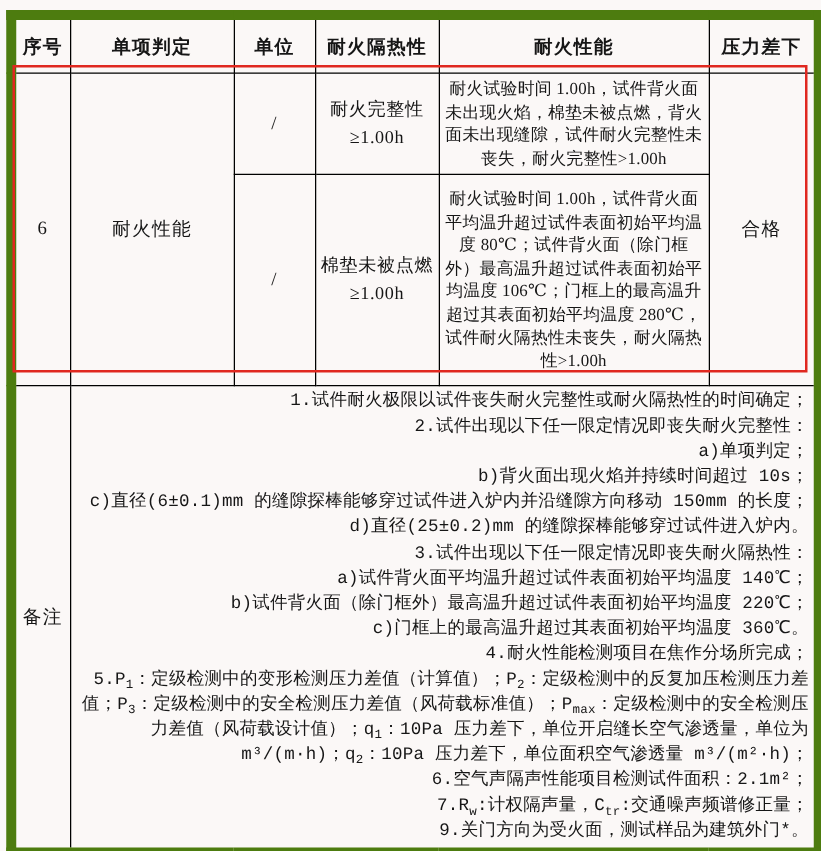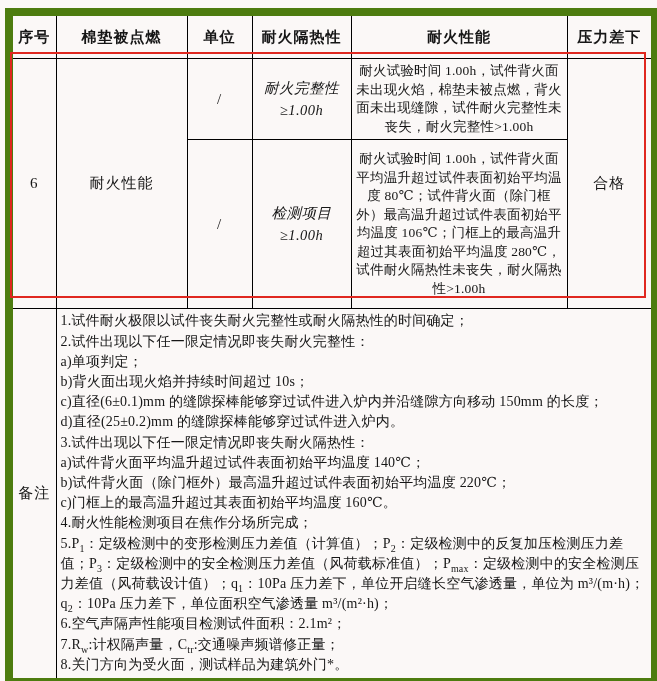--- a/index.html
+++ b/index.html
@@ -32,21 +32,20 @@
     font-size:15px;
     font-weight:bold;
     height:40px;
     letter-spacing:1px;
   }
   .cell-plain{font-size:15px;letter-spacing:1px;}
   .req{
     font-size:14.5px;
     line-height:22px;
     letter-spacing:0.5px;
-    font-style:italic;
   }
   .req span{display:block;}
   .result{
     font-size:13.5px;
     line-height:18.5px;
     text-align:center;
     padding:2px 5px;
     letter-spacing:0.2px;
   }
   .row-a{height:81px;}
@@ -54,21 +53,22 @@
   .row-notes{height:373px;}
   td.notes-cell{
     text-align:left;
     vertical-align:top;
     padding:3px 6px 3px 7px;
   }
   .note-line{
     font-size:14px;
     line-height:20.2px;
     letter-spacing:0.2px;
-    text-align:left;
+    text-align:right;
+    font-family:Liberation Mono, monospace;
   }
   .note-line sub{font-size:10px;line-height:0;}
   .highlight-box{
     position:absolute;
     left:10px;top:52px;
     width:632px;height:242px;
     border:2px solid #e02820;
     pointer-events:none;
     z-index:3;
   }
@@ -84,21 +84,21 @@
       <col style="width:131px">
       <col style="width:65px">
       <col style="width:99px">
       <col style="width:216px">
       <col style="width:88px">
     </colgroup>
 
     <tbody>
         <tr>
       <th class="hdr">序号</th>
-      <th class="hdr">棉垫被点燃</th>
+      <th class="hdr">单项判定</th>
       <th class="hdr">单位</th>
       <th class="hdr">耐火隔热性</th>
       <th class="hdr">耐火性能</th>
       <th class="hdr">压力差下</th>
     </tr>
 
     <tr class="row-a">
       <td class="cell-plain" rowspan="2">6</td>
       <td class="cell-plain" rowspan="2">耐火性能</td>
       <td class="cell-plain">/</td>
@@ -106,44 +106,44 @@
         <span>耐火完整性</span>
         <span>≥1.00h</span>
       </td>
       <td class="result">耐火试验时间 1.00h，试件背火面未出现火焰，棉垫未被点燃，背火面未出现缝隙，试件耐火完整性未丧失，耐火完整性&gt;1.00h</td>
       <td class="cell-plain" rowspan="2">合格</td>
     </tr>
 
     <tr class="row-b">
       <td class="cell-plain">/</td>
       <td class="req">
-        <span>检测项目</span>
+        <span>棉垫未被点燃</span>
         <span>≥1.00h</span>
       </td>
       <td class="result">耐火试验时间 1.00h，试件背火面平均温升超过试件表面初始平均温度 80℃；试件背火面（除门框外）最高温升超过试件表面初始平均温度 106℃；门框上的最高温升超过其表面初始平均温度 280℃，试件耐火隔热性未丧失，耐火隔热性&gt;1.00h</td>
     </tr>
 
     <tr class="row-notes">
       <td class="cell-plain">备注</td>
       <td class="notes-cell" colspan="5">
         <div class="note-line">1.试件耐火极限以试件丧失耐火完整性或耐火隔热性的时间确定；</div>
         <div class="note-line">2.试件出现以下任一限定情况即丧失耐火完整性：</div>
         <div class="note-line">a)单项判定；</div>
         <div class="note-line">b)背火面出现火焰并持续时间超过 10s；</div>
         <div class="note-line">c)直径(6±0.1)mm 的缝隙探棒能够穿过试件进入炉内并沿缝隙方向移动 150mm 的长度；</div>
         <div class="note-line">d)直径(25±0.2)mm 的缝隙探棒能够穿过试件进入炉内。</div>
         <div class="note-line">3.试件出现以下任一限定情况即丧失耐火隔热性：</div>
         <div class="note-line">a)试件背火面平均温升超过试件表面初始平均温度 140℃；</div>
         <div class="note-line">b)试件背火面（除门框外）最高温升超过试件表面初始平均温度 220℃；</div>
-        <div class="note-line">c)门框上的最高温升超过其表面初始平均温度 160℃。</div>
+        <div class="note-line">c)门框上的最高温升超过其表面初始平均温度 360℃。</div>
         <div class="note-line">4.耐火性能检测项目在焦作分场所完成；</div>
         <div class="note-line">5.P<sub>1</sub>：定级检测中的变形检测压力差值（计算值）；P<sub>2</sub>：定级检测中的反复加压检测压力差值；P<sub>3</sub>：定级检测中的安全检测压力差值（风荷载标准值）；P<sub>max</sub>：定级检测中的安全检测压力差值（风荷载设计值）；q<sub>1</sub>：10Pa 压力差下，单位开启缝长空气渗透量，单位为 m³/(m·h)；q<sub>2</sub>：10Pa 压力差下，单位面积空气渗透量 m³/(m²·h)；</div>
         <div class="note-line">6.空气声隔声性能项目检测试件面积：2.1m²；</div>
         <div class="note-line">7.R<sub>w</sub>:计权隔声量，C<sub>tr</sub>:交通噪声频谱修正量；</div>
-        <div class="note-line">8.关门方向为受火面，测试样品为建筑外门*。</div>
+        <div class="note-line">9.关门方向为受火面，测试样品为建筑外门*。</div>
       </td>
     </tr>
   </tbody>
     </table>
 
   <div class="highlight-box" style="border-color: rgb(224, 40, 32);"></div>
 
 </div>
 
 </body></html>

